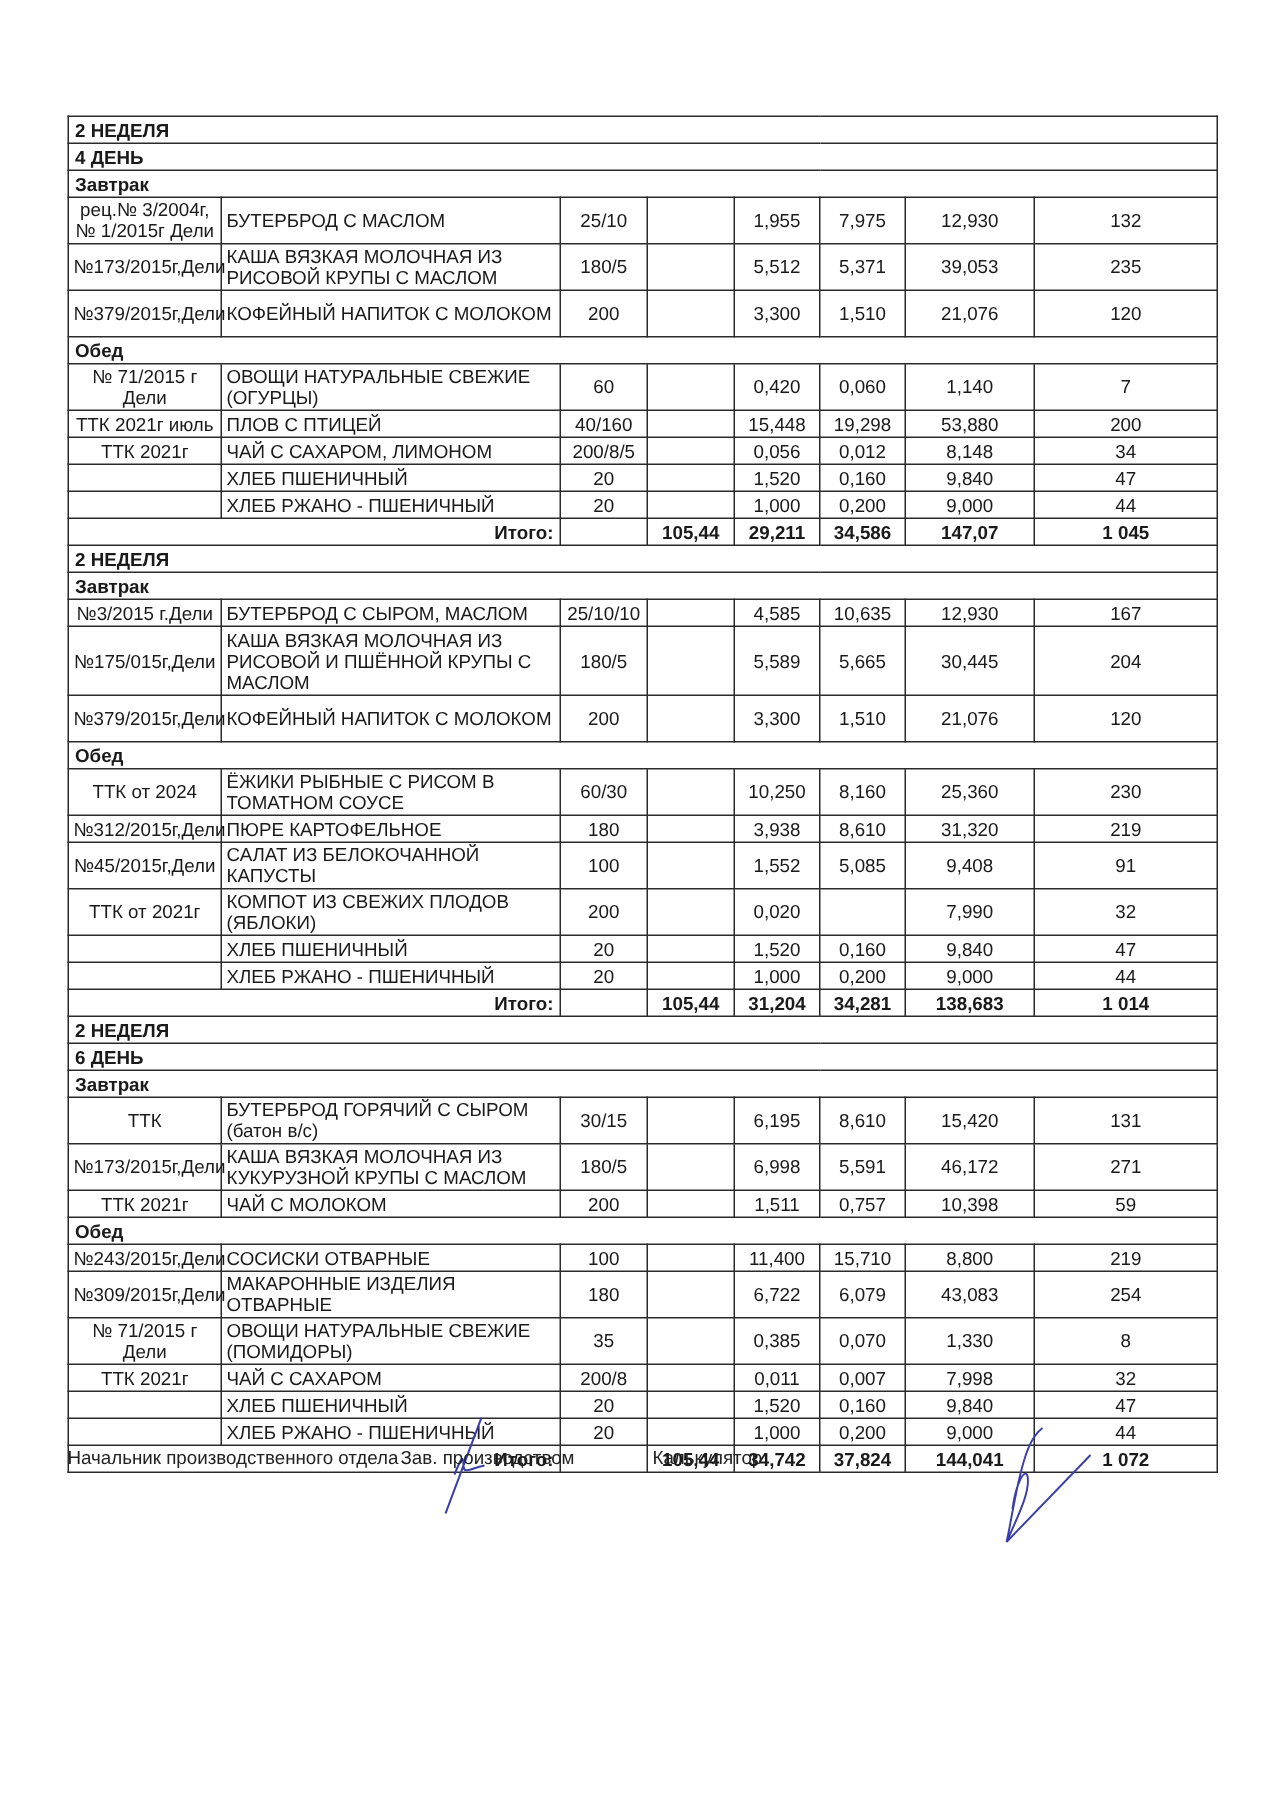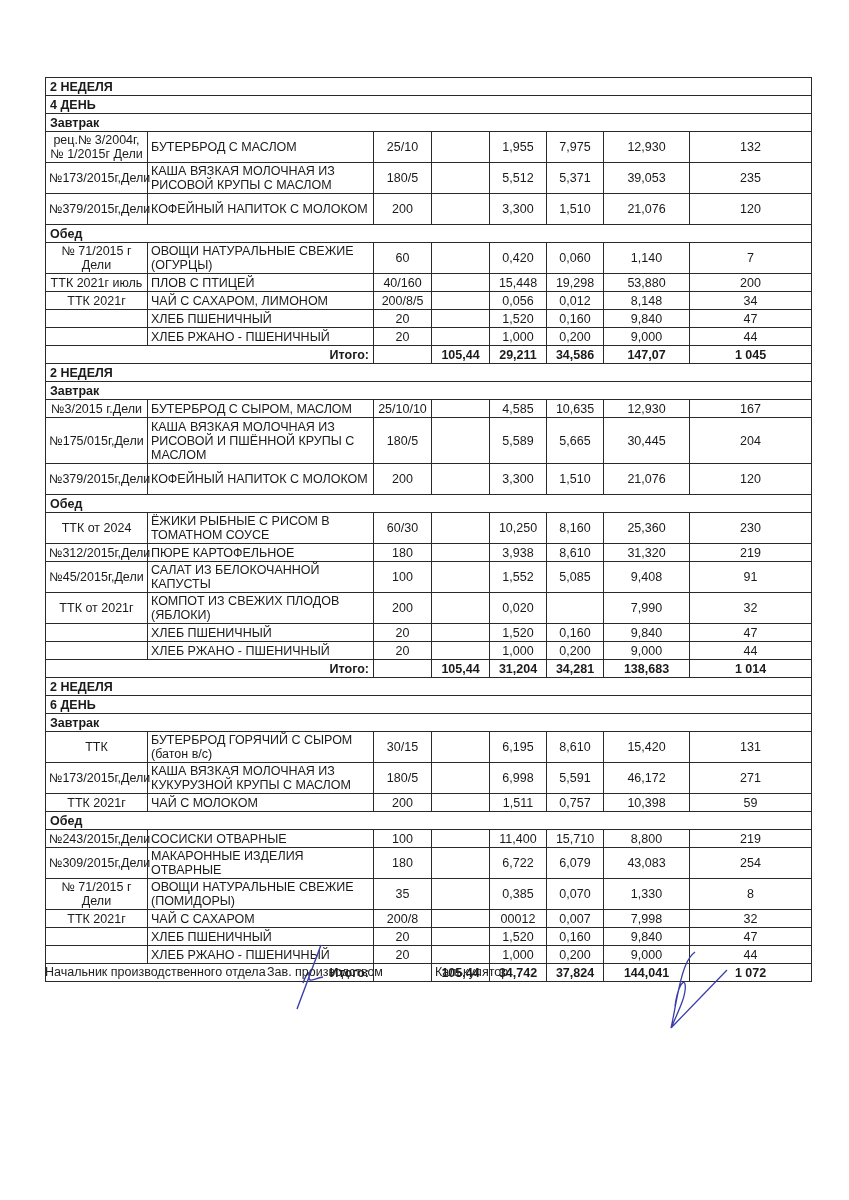--- a/index.html
+++ b/index.html
@@ -322,21 +322,21 @@
         <td class="num">0,385</td>
         <td class="num">0,070</td>
         <td class="num">1,330</td>
         <td class="num">8</td>
       </tr>
       <tr class="item-row ">
         <td class="ref">ТТК 2021г</td>
         <td class="name">ЧАЙ С САХАРОМ</td>
         <td class="num">200/8</td>
         <td class="num"></td>
-        <td class="num">00012</td>
+        <td class="num">0,011</td>
         <td class="num">0,007</td>
         <td class="num">7,998</td>
         <td class="num">32</td>
       </tr>
       <tr class="item-row ">
         <td class="ref"></td>
         <td class="name">ХЛЕБ ПШЕНИЧНЫЙ</td>
         <td class="num">20</td>
         <td class="num"></td>
         <td class="num">1,520</td>

